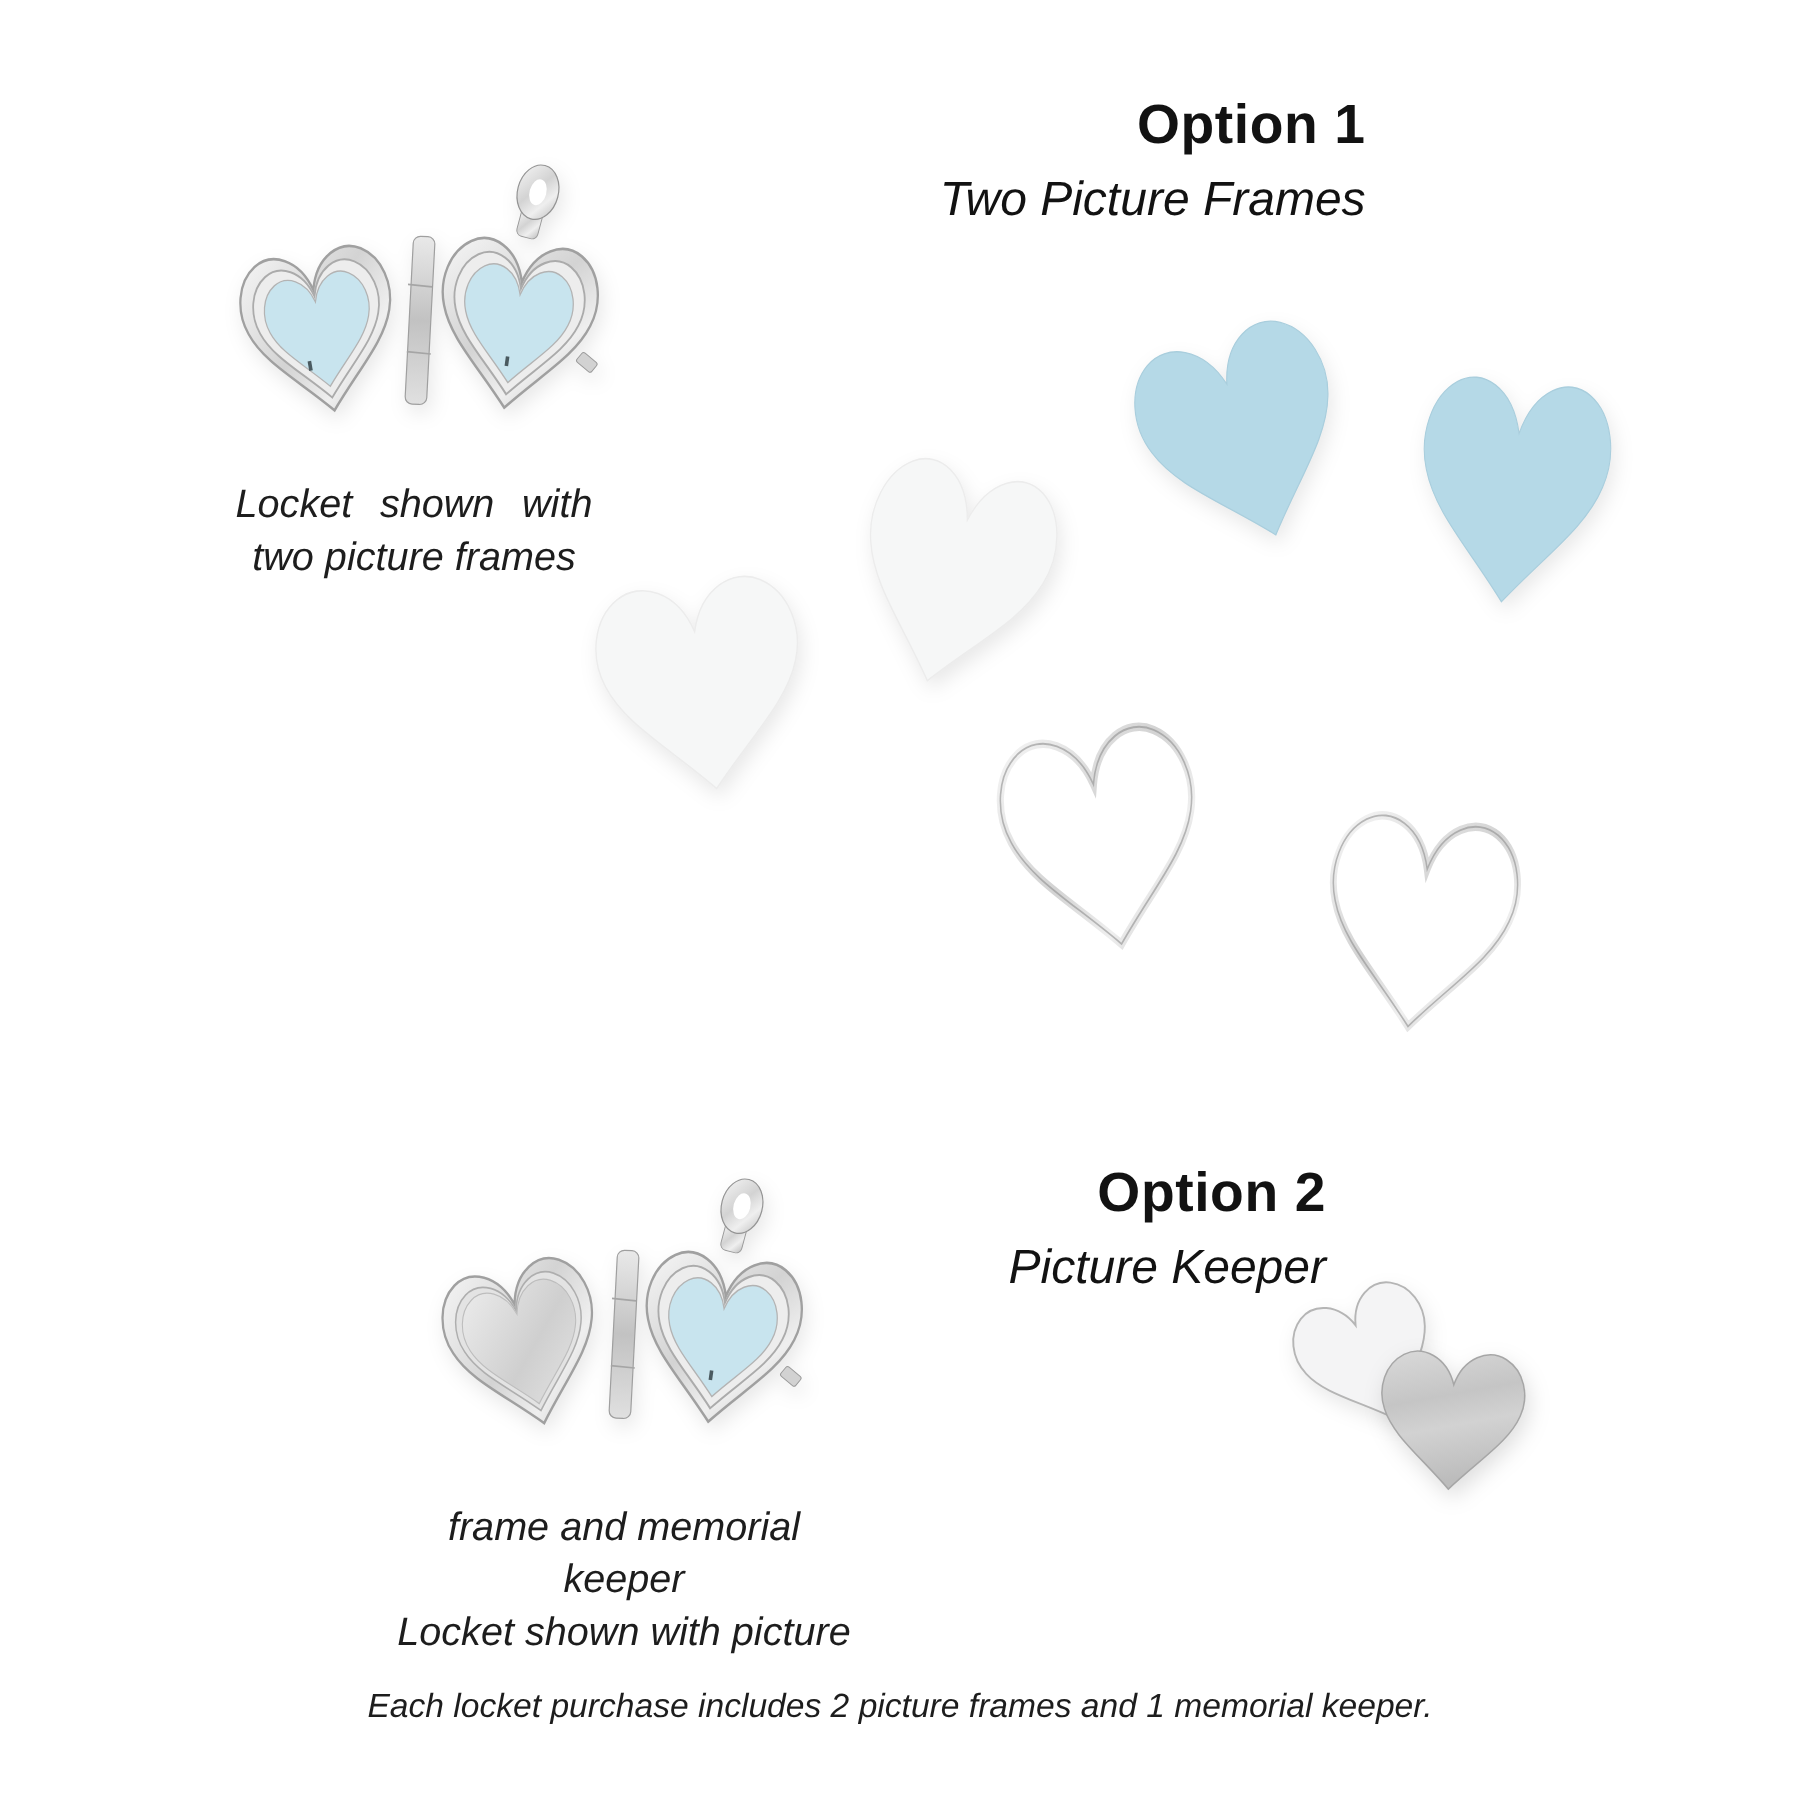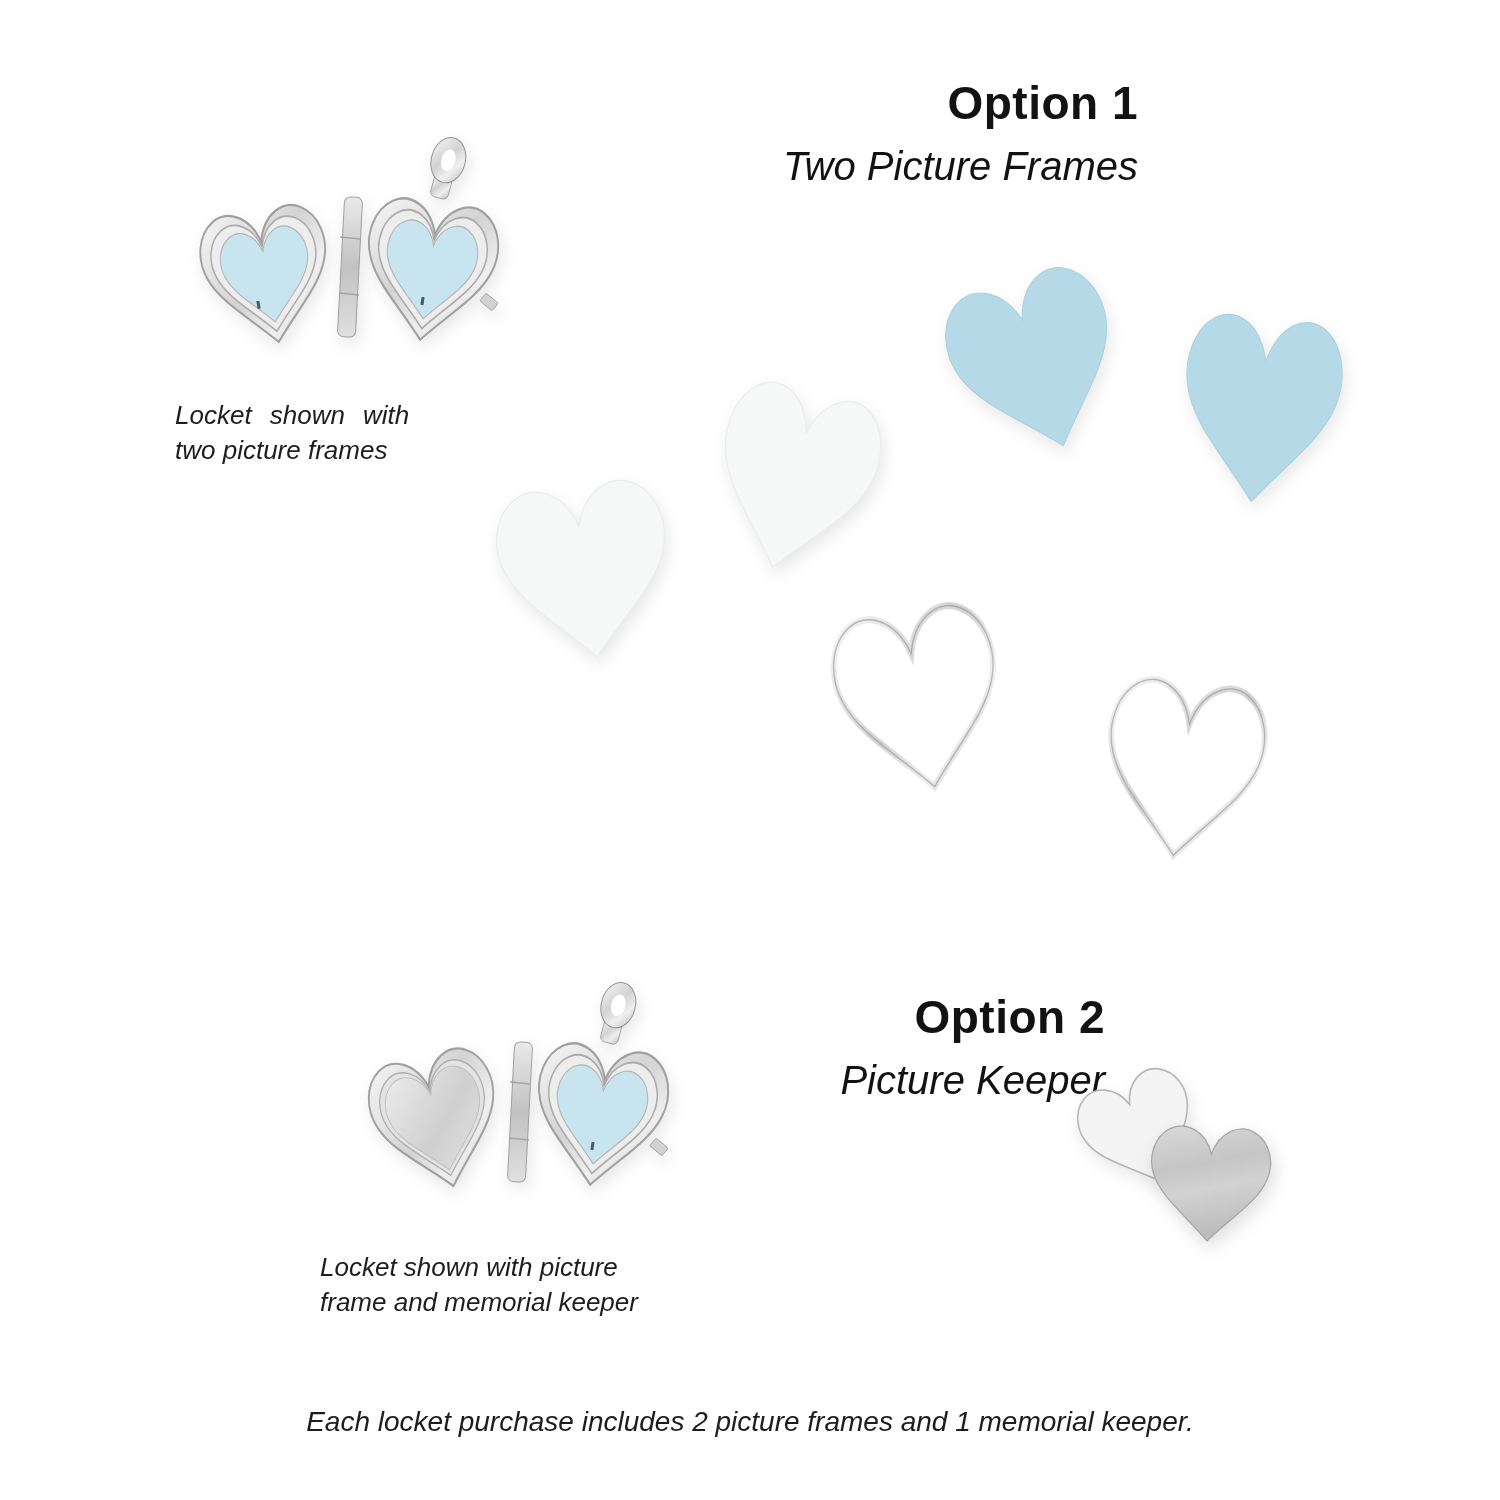--- a/index.html
+++ b/index.html
@@ -16,21 +16,21 @@
   .option-block{text-align:right;}
   .option-title{
     font-size:46px;font-weight:bold;line-height:1.12;
     color:var(--heading,#111111);letter-spacing:0.5px;
   }
   .option-subtitle{
     font-size:40px;font-style:italic;font-weight:400;margin-top:14px;
     color:var(--heading,#111111);
   }
   .caption{
-    font-size:26px;font-style:italic;line-height:1.34;
+    font-size:33px;font-style:italic;line-height:1.34;text-align:center;
     color:var(--body-text,#1d1d1d);
   }
   .caption .wide{word-spacing:0.42em;}
   .footer-note{
     left:0;right:0;top:1406px;text-align:center;
     font-size:28px;font-style:italic;color:var(--body-text,#1d1d1d);
   }
   svg{display:block;overflow:visible;}
   .soft-shadow{filter:drop-shadow(3px 7px 9px rgba(0,0,0,0.13));}
   .faint-shadow{filter:drop-shadow(3px 7px 8px rgba(0,0,0,0.09));}
@@ -121,21 +121,21 @@
     </g>
   </svg>
 
   <svg class="abs" style="left:815px;top:590px;" width="470" height="290" viewBox="0 0 470 290">
     <use href="#hp" transform="translate(104,108) rotate(-10) scale(1.85,2.25) translate(-50,-50)" style="fill:none;stroke:url(#gradSilver);stroke-width:3.2"></use>
     <use href="#hp" transform="translate(104,108) rotate(-10) scale(1.85,2.25) translate(-50,-50)" style="fill:none;stroke:#8f8f8f;stroke-width:0.7;opacity:0.6"></use>
     <use href="#hp" transform="translate(369,178) rotate(7) scale(1.78,2.2) translate(-50,-50)" style="fill:none;stroke:url(#gradSilver);stroke-width:3.2"></use>
     <use href="#hp" transform="translate(369,178) rotate(7) scale(1.78,2.2) translate(-50,-50)" style="fill:none;stroke:#8f8f8f;stroke-width:0.7;opacity:0.6"></use>
   </svg>
 
-  <div class="abs option-block" style="left:665px;top:968px;width:440px;margin-top:24px;">
+  <div class="abs option-block" style="left:665px;top:968px;width:440px;">
     <div class="option-title">Option 2</div>
     <div class="option-subtitle">Picture Keeper</div>
   </div>
 
   <svg class="abs faint-shadow" style="left:355px;top:960px;" width="340" height="290" viewBox="0 0 340 290">
 
     <rect x="156" y="82" width="18" height="140" rx="6" transform="rotate(3 165 152)" fill="url(#gradSilverV)" stroke="#9f9f9f" stroke-width="1"></rect>
     <line x1="155" y1="122" x2="175" y2="124" stroke="#a5a5a5" stroke-width="1.4"></line>
     <line x1="154" y1="178" x2="174" y2="180" stroke="#a5a5a5" stroke-width="1.4"></line>
 
@@ -151,22 +151,22 @@
 
     <use href="#hp" transform="translate(245,155) rotate(8) scale(1.5,1.76) translate(-50,-50)" style="fill:url(#gradSilver);stroke:#a0a0a0;stroke-width:1.3"></use>
     <use href="#hp" transform="translate(245,155) rotate(8) scale(1.26,1.478) translate(-50,-50)" style="fill:#ededed;stroke:#ababab;stroke-width:1.2"></use>
     <use href="#hp" transform="translate(245,155) rotate(8) scale(1.05,1.232) translate(-50,-50)" style="fill:var(--locket-frame-blue,#c8e4ee);stroke:#b3b3b3;stroke-width:1"></use>
     <rect x="236" y="182" width="3" height="8" transform="rotate(8 237 186)" fill="#4a5a60"></rect>
 
     <rect x="296" y="182" width="16" height="10" rx="2" transform="rotate(40 304 187)" fill="#d2d2d2" stroke="#9a9a9a" stroke-width="0.8"></rect>
   </svg>
 
   <div class="abs caption" style="left:320px;top:1250px;width:400px;">
+    <div>frame and memorial keeper</div>
     <div>Locket shown with picture</div>
-    <div>frame and memorial keeper</div>
   </div>
 
   <svg class="abs" style="left:1040px;top:1035px;" width="290" height="260" viewBox="0 0 290 260">
     <g class="faint-shadow">
       <use href="#hp" transform="translate(100,95) rotate(-22) scale(1.3,1.38) translate(-50,-50)" style="fill:#f4f4f5;stroke:#b5b5b5;stroke-width:1.2"></use>
     </g>
     <g class="soft-shadow">
       <use href="#hp" transform="translate(170,148) rotate(3) scale(1.38,1.45) translate(-50,-50)" style="fill:url(#gradBrushed);stroke:#a6a6a6;stroke-width:0.9"></use>
     </g>
   </svg>

